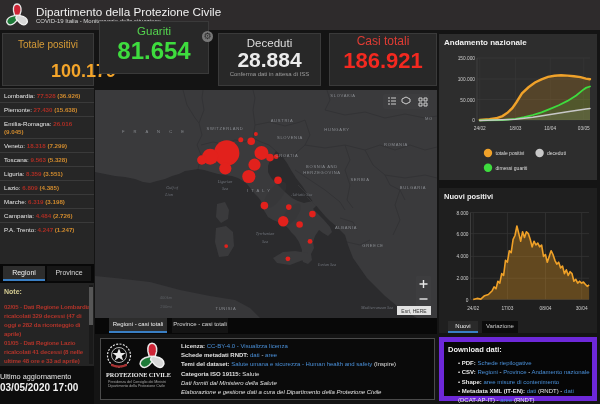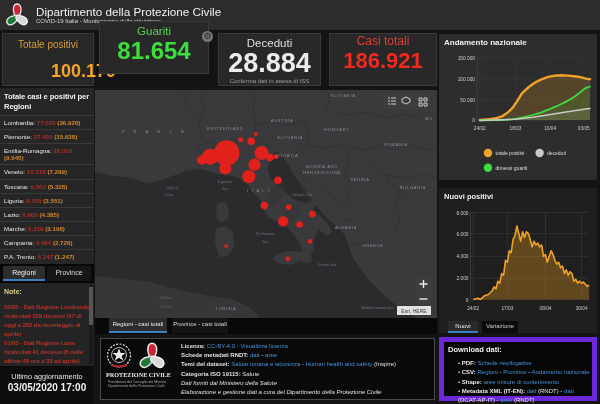--- a/index.html
+++ b/index.html
@@ -26,32 +26,31 @@
   <div class="abs" style="left:2px;top:33px;width:92px;height:53px;background:#282828;border:1px solid #3a3a3a;text-align:center;">
     <div style="margin-top:5px;font-size:10px;color:#d79c37;">Totale positivi</div>
     <div style="margin-top:11px;font-size:18px;font-weight:bold;color:#f4a52a;padding-left:48px;">100.179</div>
   </div>
   <div class="abs" style="left:99px;top:21px;width:110px;height:53px;background:#282828;border:1px solid #3a3a3a;text-align:center;">
     <div style="margin-top:3px;font-size:11.5px;color:#54d44e;">Guariti</div>
     <div style="margin-top:0px;font-size:24px;font-weight:bold;color:#3edc3e;">81.654</div>
   </div>
   <div class="abs" style="left:218px;top:33px;width:103px;height:53px;background:#282828;border:1px solid #3a3a3a;text-align:center;">
     <div style="margin-top:3px;font-size:11.5px;color:#dedede;">Deceduti</div>
-    <div style="margin-top:-1px;font-size:27px;font-weight:bold;color:#ececec;">28.884</div>
+    <div style="margin-top:-1px;font-size:21px;font-weight:bold;color:#ececec;">28.884</div>
     <div style="margin-top:-1px;font-size:6px;color:#9d9d9d;">Conferma dati in attesa di ISS</div>
   </div>
   <div class="abs" style="left:329px;top:33px;width:108px;height:53px;background:#282828;border:1px solid #3a3a3a;text-align:center;">
     <div style="font-size:12px;color:#e03c34;">Casi totali</div>
     <div style="margin-top:0px;font-size:22px;font-weight:bold;color:#f32920;">186.921</div>
   </div>
 
   <div class="abs" style="left:202px;top:31px;width:11px;height:11px;border-radius:50%;background:#777;color:#2a2a2a;font-size:9px;line-height:11px;text-align:center;">⚙</div>
 
   <div class="abs" style="left:0;top:88px;width:94px;height:178px;background:#262626;">
-    <div style="padding:4px 0px 3px 4px;font-size:7.6px;font-weight:bold;color:#f0f0f0;line-height:1.3;letter-spacing:-0.1px;white-space:nowrap;">Totale casi e positivi per<br>Regioni</div>
     <div id="regions">
         <div style="padding:3px 1px 2.5px 4px;border-top:1px solid #3a3a3a;font-size:6.2px;color:#e8e8e8;line-height:1.22;">Lombardia: <b style="color:#ab2e24;">77.528</b> <b style="color:#cf8a2e;">(36.926)</b></div>
         <div style="padding:3px 1px 2.5px 4px;border-top:1px solid #3a3a3a;font-size:6.2px;color:#e8e8e8;line-height:1.22;">Piemonte: <b style="color:#ab2e24;">27.430</b> <b style="color:#cf8a2e;">(15.638)</b></div>
         <div style="padding:3px 1px 2.5px 4px;border-top:1px solid #3a3a3a;font-size:6.2px;color:#e8e8e8;line-height:1.22;">Emilia-Romagna: <b style="color:#ab2e24;">26.016</b> <b style="color:#cf8a2e;">(9.045)</b></div>
         <div style="padding:3px 1px 2.5px 4px;border-top:1px solid #3a3a3a;font-size:6.2px;color:#e8e8e8;line-height:1.22;">Veneto: <b style="color:#ab2e24;">18.318</b> <b style="color:#cf8a2e;">(7.299)</b></div>
         <div style="padding:3px 1px 2.5px 4px;border-top:1px solid #3a3a3a;font-size:6.2px;color:#e8e8e8;line-height:1.22;">Toscana: <b style="color:#ab2e24;">9.563</b> <b style="color:#cf8a2e;">(5.328)</b></div>
         <div style="padding:3px 1px 2.5px 4px;border-top:1px solid #3a3a3a;font-size:6.2px;color:#e8e8e8;line-height:1.22;">Liguria: <b style="color:#ab2e24;">8.359</b> <b style="color:#cf8a2e;">(3.551)</b></div>
         <div style="padding:3px 1px 2.5px 4px;border-top:1px solid #3a3a3a;font-size:6.2px;color:#e8e8e8;line-height:1.22;">Lazio: <b style="color:#ab2e24;">6.809</b> <b style="color:#cf8a2e;">(4.385)</b></div>
         <div style="padding:3px 1px 2.5px 4px;border-top:1px solid #3a3a3a;font-size:6.2px;color:#e8e8e8;line-height:1.22;">Marche: <b style="color:#ab2e24;">6.319</b> <b style="color:#cf8a2e;">(3.198)</b></div>
         <div style="padding:3px 1px 2.5px 4px;border-top:1px solid #3a3a3a;font-size:6.2px;color:#e8e8e8;line-height:1.22;">Campania: <b style="color:#ab2e24;">4.484</b> <b style="color:#cf8a2e;">(2.726)</b></div>
@@ -66,21 +65,21 @@
 
   <div class="abs" style="left:0;top:283px;width:94px;height:83px;background:#242424;overflow:hidden;">
     <div style="padding:5px 8px 0 4px;font-size:7px;font-weight:bold;color:#d6cd92;">Note:</div>
     <div style="padding:8px 2px 0 4px;font-size:6.1px;font-weight:bold;color:#b0342a;line-height:1.47;letter-spacing:-0.15px;">
       <span style="white-space:nowrap;">02/05 - Dati Regione Lombardia<br>ricalcolati 329 decessi (47 di<br>oggi e 282 da riconteggio di<br>aprile)<br>01/05 - Dati Regione Lazio<br>ricalcolati 41 decessi (8 nelle<br>ultime 48 ore e 33 ad aprile)</span>
     </div>
     <div class="abs" style="right:1px;top:2px;width:4px;height:79px;background:#1a1a1a;"></div>
     <div class="abs" style="right:1px;top:4px;width:4px;height:38px;background:#565656;"></div>
   </div>
 
-  <div class="abs" style="left:0;top:366px;width:94px;height:38px;background:#0d0d0d;text-align:center;">
+  <div class="abs" style="left:0;top:366px;width:94px;height:38px;background:#0d0d0d;text-align:left;">
     <div style="margin-top:6px;font-size:7.3px;color:#e8e8e8;">Ultimo aggiornamento</div>
     <div style="margin-top:1px;font-size:10px;font-weight:bold;color:#f2f2f2;">03/05/2020 17:00</div>
   </div>
 
   <div class="abs" style="left:95px;top:90px;width:342px;height:228px;background:#2b2b2d;overflow:hidden;">
     <svg width="342" height="228" viewBox="0 0 342 228">
 
       <rect x="0" y="0" width="342" height="228" fill="#2b2b2d"></rect>
 
       <path d="M0 0 L342 0 L342 228 L322 228 L315 224 302 216 290 206 280 196 272 188 265 178 258 168 253 155 250 145 246 141 241 136 235 131 230 126 224 119 219 113 213 105 208 97 201 88 196 80 192 73 187 66 181 61 178 66 175 70 173 76 173 82 175 86 177 89 181 93 185 97 190 102 197 108 203 111 209 113 213 112 219 111 222 115 218 119 223 124 229 130 235 137 237 142 233 146 228 143 224 140 220 146 218 152 219 158 216 164 217 170 213 174 208 172 206 166 207 160 204 152 200 146 196 142 193 138 188 134 183 132 178 130 173 127 170 122 167 117 166 111 163 107 160 104 156 99 152 94 148 91 143 88 137 86 130 85 123 84 116 82 109 80 103 79 97 80 90 81 84 84 77 86 70 89 62 91 55 93 48 92 40 89 30 87 20 86 10 84 0 82 Z" fill="#3a3a3c"></path>

